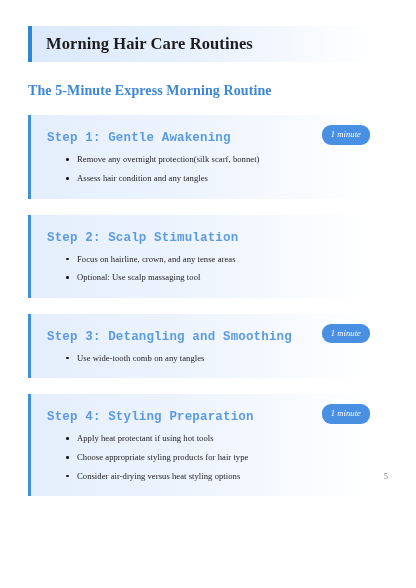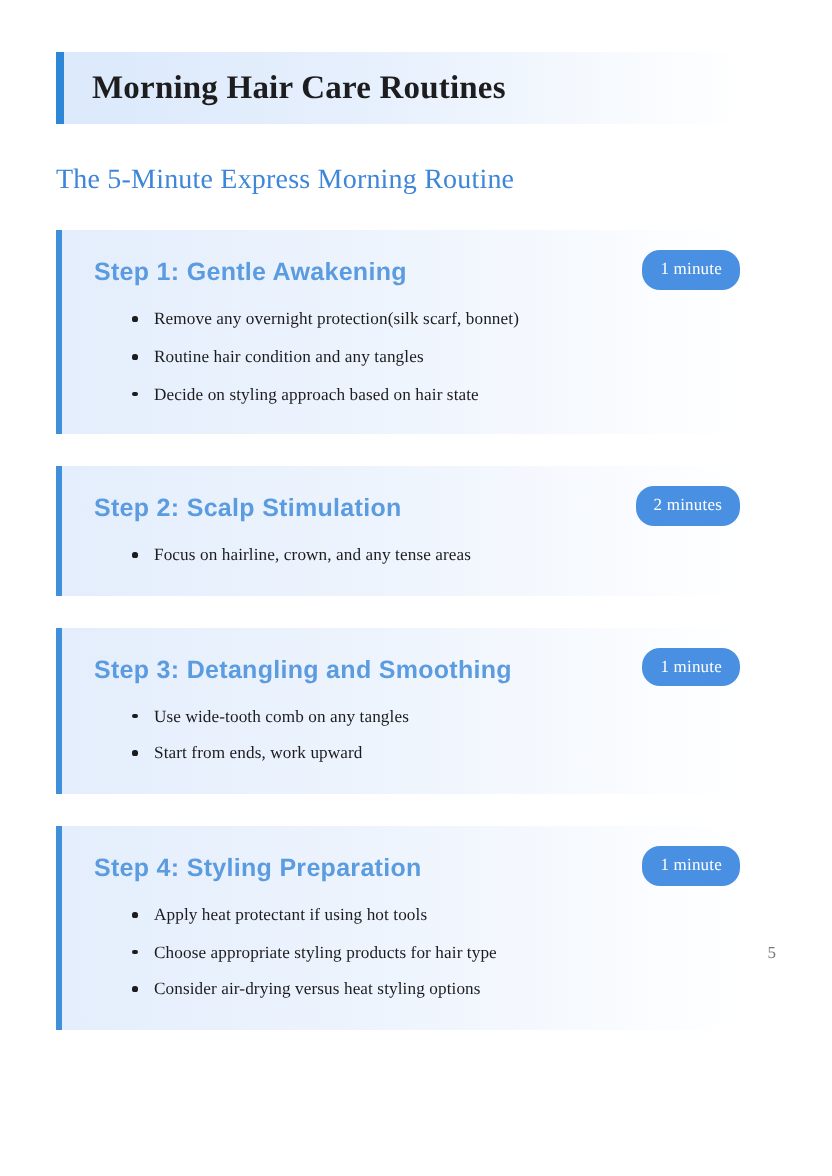--- a/index.html
+++ b/index.html
@@ -40,21 +40,21 @@
     color: #1d1d1f;
     letter-spacing: 0.1px;
     line-height: 1.3;
   }
 
   
   .section-heading {
     margin: 21px 0 0 0;
     font-family: "Liberation Serif", serif;
     font-size: 14px;
-    font-weight: 400;
+    font-weight: 700;
     color: #3d86d8;
     letter-spacing: 0.1px;
   }
 
   
   .steps {
     margin-top: 16px;
   }
   .step-card {
     position: relative;
@@ -63,41 +63,42 @@
     border-left: 3px solid #3f8fda;
     background: linear-gradient(to right, #e4eefc 0%, #ecf3fd 40%, #f6f9fe 72%, #fdfeff 92%, #ffffff 100%);
     padding: 12px 12px 14px 16px;
     margin-bottom: 16px;
   }
   .step-head {
     position: relative;
     min-height: 18px;
   }
   .step-title {
-    font-family: Liberation Sans, sans-serif;
+    font-family: Liberation Mono, monospace;
     font-size: 12.5px;
     font-weight: 700;
     color: #5b9be0;
     letter-spacing: 0.15px;
     display: inline-block;
     padding-top: 1px;
   }
   .time-badge {
     position: absolute;
     right: -2px;
     top: -2px;
     background: #4a90e2;
     color: #ffffff;
     font-family: "Liberation Serif", serif;
     font-size: 8.5px;
     line-height: 1;
     padding: 5px 9px 6px 9px;
     border-radius: 9px;
     white-space: nowrap;
     letter-spacing: 0.1px;
+    font-style: italic;
   }
 
   .step-list {
     margin: 9px 0 0 0;
     padding: 0 0 0 30px;
     list-style: none;
   }
   .step-list li {
     position: relative;
     font-family: "Liberation Serif", serif;
@@ -144,43 +145,41 @@
 
   <div class="steps">
 
     <div class="step-card">
       <div class="step-head">
         <span class="step-title">Step 1: Gentle Awakening</span>
         <span class="time-badge">1 minute</span>
       </div>
       <ul class="step-list">
         <li>Remove any overnight protection(silk scarf, bonnet)</li>
-        <li>Routine hair condition and any tangles</li>
-        <li>Decide on styling approach based on hair state</li>
+        <li>Assess hair condition and any tangles</li>
       </ul>
     </div>
 
     <div class="step-card">
       <div class="step-head">
         <span class="step-title">Step 2: Scalp Stimulation</span>
-        <span class="time-badge">2 minutes</span>
       </div>
       <ul class="step-list">
         <li>Focus on hairline, crown, and any tense areas</li>
+        <li>Optional: Use scalp massaging tool</li>
       </ul>
     </div>
 
     <div class="step-card">
       <div class="step-head">
         <span class="step-title">Step 3: Detangling and Smoothing</span>
         <span class="time-badge">1 minute</span>
       </div>
       <ul class="step-list">
         <li>Use wide-tooth comb on any tangles</li>
-        <li>Start from ends, work upward</li>
       </ul>
     </div>
 
     <div class="step-card">
       <div class="step-head">
         <span class="step-title">Step 4: Styling Preparation</span>
         <span class="time-badge">1 minute</span>
       </div>
       <ul class="step-list">
         <li>Apply heat protectant if using hot tools</li>

